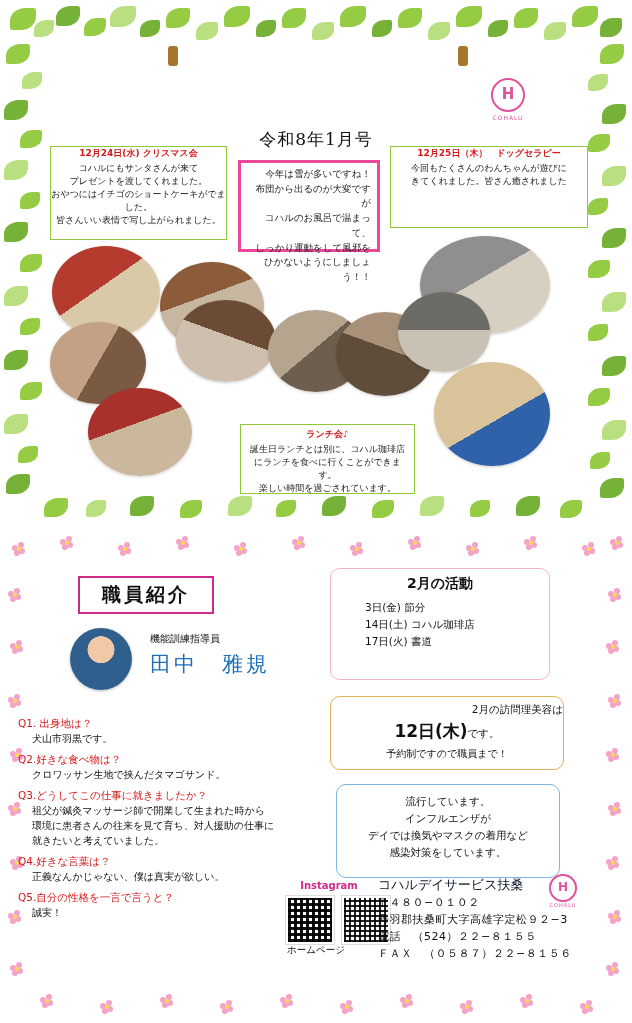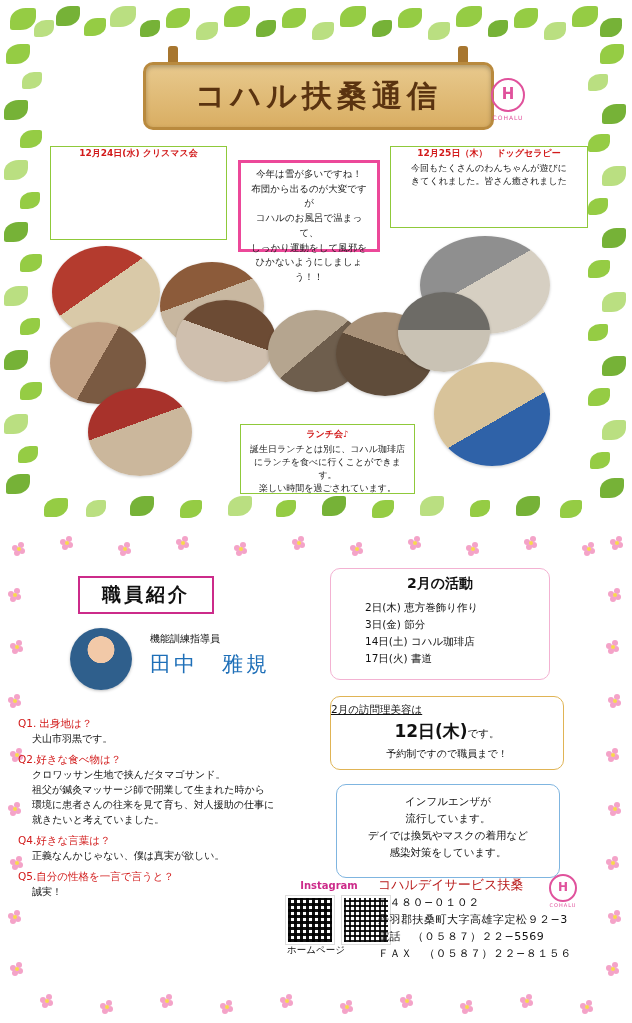--- a/index.html
+++ b/index.html
@@ -92,21 +92,21 @@
   .qa .q{font-size:10.5px;color:#d21a1a;margin-top:7px;}
   .qa .a{font-size:10px;color:#111;margin-left:14px;line-height:1.5;}
 
   .card{position:absolute;border:1px solid #9fc7e8;border-radius:10px;background:#fff;}
   .card-feb{left:330px;top:40px;width:218px;height:110px;border-color:#f3b2d2;background:#fff;}
   .card-feb .ttl{text-align:center;font-weight:bold;font-size:14px;color:#111;margin-top:6px;}
   .card-feb ul{list-style:none;margin:6px 0 0 0;padding:0 0 0 34px;}
   .card-feb li{font-size:10.5px;color:#111;line-height:1.62;}
 
   .card-beauty{left:330px;top:168px;width:232px;height:72px;border-color:#e0b455;}
-  .card-beauty .l1{text-align:left;font-size:10.5px;margin-top:6px;color:#111;text-decoration:underline;}
+  .card-beauty .l1{text-align:right;font-size:10.5px;margin-top:6px;color:#111;}
   .card-beauty .l2{text-align:center;font-size:17px;font-weight:bold;margin-top:3px;color:#111;}
   .card-beauty .l2 small{font-size:10.5px;font-weight:normal;}
   .card-beauty .l3{text-align:center;font-size:10px;margin-top:4px;color:#111;}
 
   .card-flu{left:336px;top:256px;width:222px;height:92px;border-color:#7fb5e0;}
   .card-flu p{text-align:center;font-size:10.5px;margin:0;line-height:1.62;color:#111;}
   .card-flu .inner{padding:8px 6px 0 6px;}
 
   .insta{position:absolute;left:296px;top:352px;width:66px;text-align:center;}
   .insta .lbl{font-size:10px;font-weight:bold;color:#cc2b8a;}
@@ -114,21 +114,21 @@
   .qr{width:44px;height:44px;background:
       repeating-linear-gradient(90deg,#111 0 3px,#fff 3px 6px),
       repeating-linear-gradient(0deg,#111 0 3px,transparent 3px 6px);
       background-blend-mode:multiply;border:2px solid #fff;outline:1px solid #ddd;}
   .qr.b{background:
       repeating-linear-gradient(90deg,#222 0 2px,#fff 2px 5px),
       repeating-linear-gradient(0deg,#222 0 2px,transparent 2px 5px);}
   .hp{position:absolute;left:278px;top:416px;width:76px;text-align:center;font-size:9.5px;color:#111;line-height:1.3;}
 
   .addr{position:absolute;left:378px;top:348px;width:240px;}
-  .addr .nm{font-size:13px;color:#b91c1c;}
+  .addr .nm{font-size:13px;color:#0f172a;}
   .addr .ln{font-size:11px;color:#111;line-height:1.55;letter-spacing:.5px;}
   .addr-logo{position:absolute;left:545px;top:346px;width:36px;text-align:center;}
   .addr-logo .m{width:24px;height:24px;margin:0 auto;border-radius:50%;border:2px solid #e0529c;color:#e0529c;font-size:12px;font-weight:bold;line-height:22px;}
   .addr-logo .x{font-size:5px;color:#e0529c;letter-spacing:1px;}
 </style>
 </head>
 <body>
 
 <div class="page">
 
@@ -200,36 +200,38 @@
       <div class="leaf d" style="left:322px;top:496px;width:24px;height:20px;"></div>
       <div class="leaf" style="left:372px;top:500px;width:22px;height:18px;"></div>
       <div class="leaf l" style="left:420px;top:496px;width:24px;height:20px;"></div>
       <div class="leaf" style="left:470px;top:500px;width:20px;height:17px;"></div>
       <div class="leaf d" style="left:516px;top:496px;width:24px;height:20px;"></div>
       <div class="leaf" style="left:560px;top:500px;width:22px;height:18px;"></div>
     </div>
 
     <div class="rope" style="left:168px;top:46px;"></div>
     <div class="rope" style="left:458px;top:46px;"></div>
-    <div class="banner">
-      <span class="banner-title">コハル扶桑通信</span>
-    </div>
-
+
+    <div class="issue">令和8年1月号</div>
 
     <div class="logo">
       <div class="logo-mark">H</div>
       <div class="logo-text">COHALU</div>
     </div>
 
     <div class="tbox box-xmas">
       <div class="head">12月24日(水) クリスマス会</div>
+      <div class="t" style="white-space:pre-line;">コハルにもサンタさんが来て
+プレゼントを渡してくれました。
+おやつにはイチゴのショートケーキがでました。
+皆さんいい表情で写し上がられました。</div>
     </div>
 
     <div class="tbox box-center">
-      <div class="t" style="white-space:pre-line;text-align:center;">今年は雪が多いですね！
+      <div class="t" style="white-space:pre-line;text-align:right;">今年は雪が多いですね！
 布団から出るのが大変ですが
 コハルのお風呂で温まって、
 しっかり運動をして風邪をひかないようにしましょう！！</div>
     </div>
 
     <div class="tbox box-dog">
       <div class="head">12月25日（木）　ドッグセラピー</div>
       <div class="t" style="white-space:pre-line;">今回もたくさんのわんちゃんが遊びに
 きてくれました。皆さん癒されました</div>
     </div>
@@ -535,75 +537,75 @@
     <div class="qa">
       <div>
         <div class="q">Q1.  出身地は？</div>
         <div class="a" style="white-space:pre-line;">犬山市羽黒です。</div>
       </div>
       <div>
         <div class="q">Q2.好きな食べ物は？</div>
         <div class="a" style="white-space:pre-line;">クロワッサン生地で挟んだタマゴサンド。</div>
       </div>
       <div>
+        <div class="q">Q3.どうしてこの仕事に就きましたか？</div>
         <div class="a" style="white-space:pre-line;">祖父が鍼灸マッサージ師で開業して生まれた時から
 環境に患者さんの往来を見て育ち、対人援助の仕事に
 就きたいと考えていました。</div>
       </div>
       <div>
         <div class="q">Q4.好きな言葉は？</div>
         <div class="a" style="white-space:pre-line;">正義なんかじゃない、僕は真実が欲しい。</div>
       </div>
       <div>
         <div class="q">Q5.自分の性格を一言で言うと？</div>
         <div class="a" style="white-space:pre-line;">誠実！</div>
       </div>
     </div>
 
     <div class="card card-feb">
       <div class="ttl">2月の活動</div>
       <ul>
-        <li>2日(木)  恵方巻飾り作り</li>
         <li>3日(金)  節分</li>
         <li>14日(土) コハル珈琲店</li>
         <li>17日(火) 書道</li>
       </ul>
     </div>
 
     <div class="card card-beauty">
       <div class="l1">2月の訪問理美容は</div>
       <div class="l2">
         <span>12日(木)</span><small>です。</small>
       </div>
       <div class="l3">予約制ですので職員まで！</div>
     </div>
 
     <div class="card card-flu">
       <div class="inner">
+        <p>流行しています。</p>
         <p>インフルエンザが</p>
-        <p>流行しています。</p>
         <p>デイでは換気やマスクの着用など</p>
         <p>感染対策をしています。</p>
       </div>
     </div>
 
     <div class="insta">
       <div class="lbl">Instagram</div>
     </div>
     <div class="qrwrap">
       <div class="qr"></div>
       <div class="qr b"></div>
     </div>
     <div class="hp">ホームページ</div>
 
     <div class="addr">
       <div class="nm">コハルデイサービス扶桑</div>
       <div class="ln">〒４８０−０１０２</div>
       <div class="ln">丹羽郡扶桑町大字高雄字定松９２−3</div>
-      <div class="ln">電話　（０５８７）２２−5569</div>
+      <div class="ln">電話　（524）２２−８１５５</div>
       <div class="ln">ＦＡＸ　（０５８７）２２−８１５６</div>
     </div>
     <div class="addr-logo">
       <div class="m">H</div>
       <div class="x">COHALU</div>
     </div>
   </div>
 </div>
 
 </body></html>

